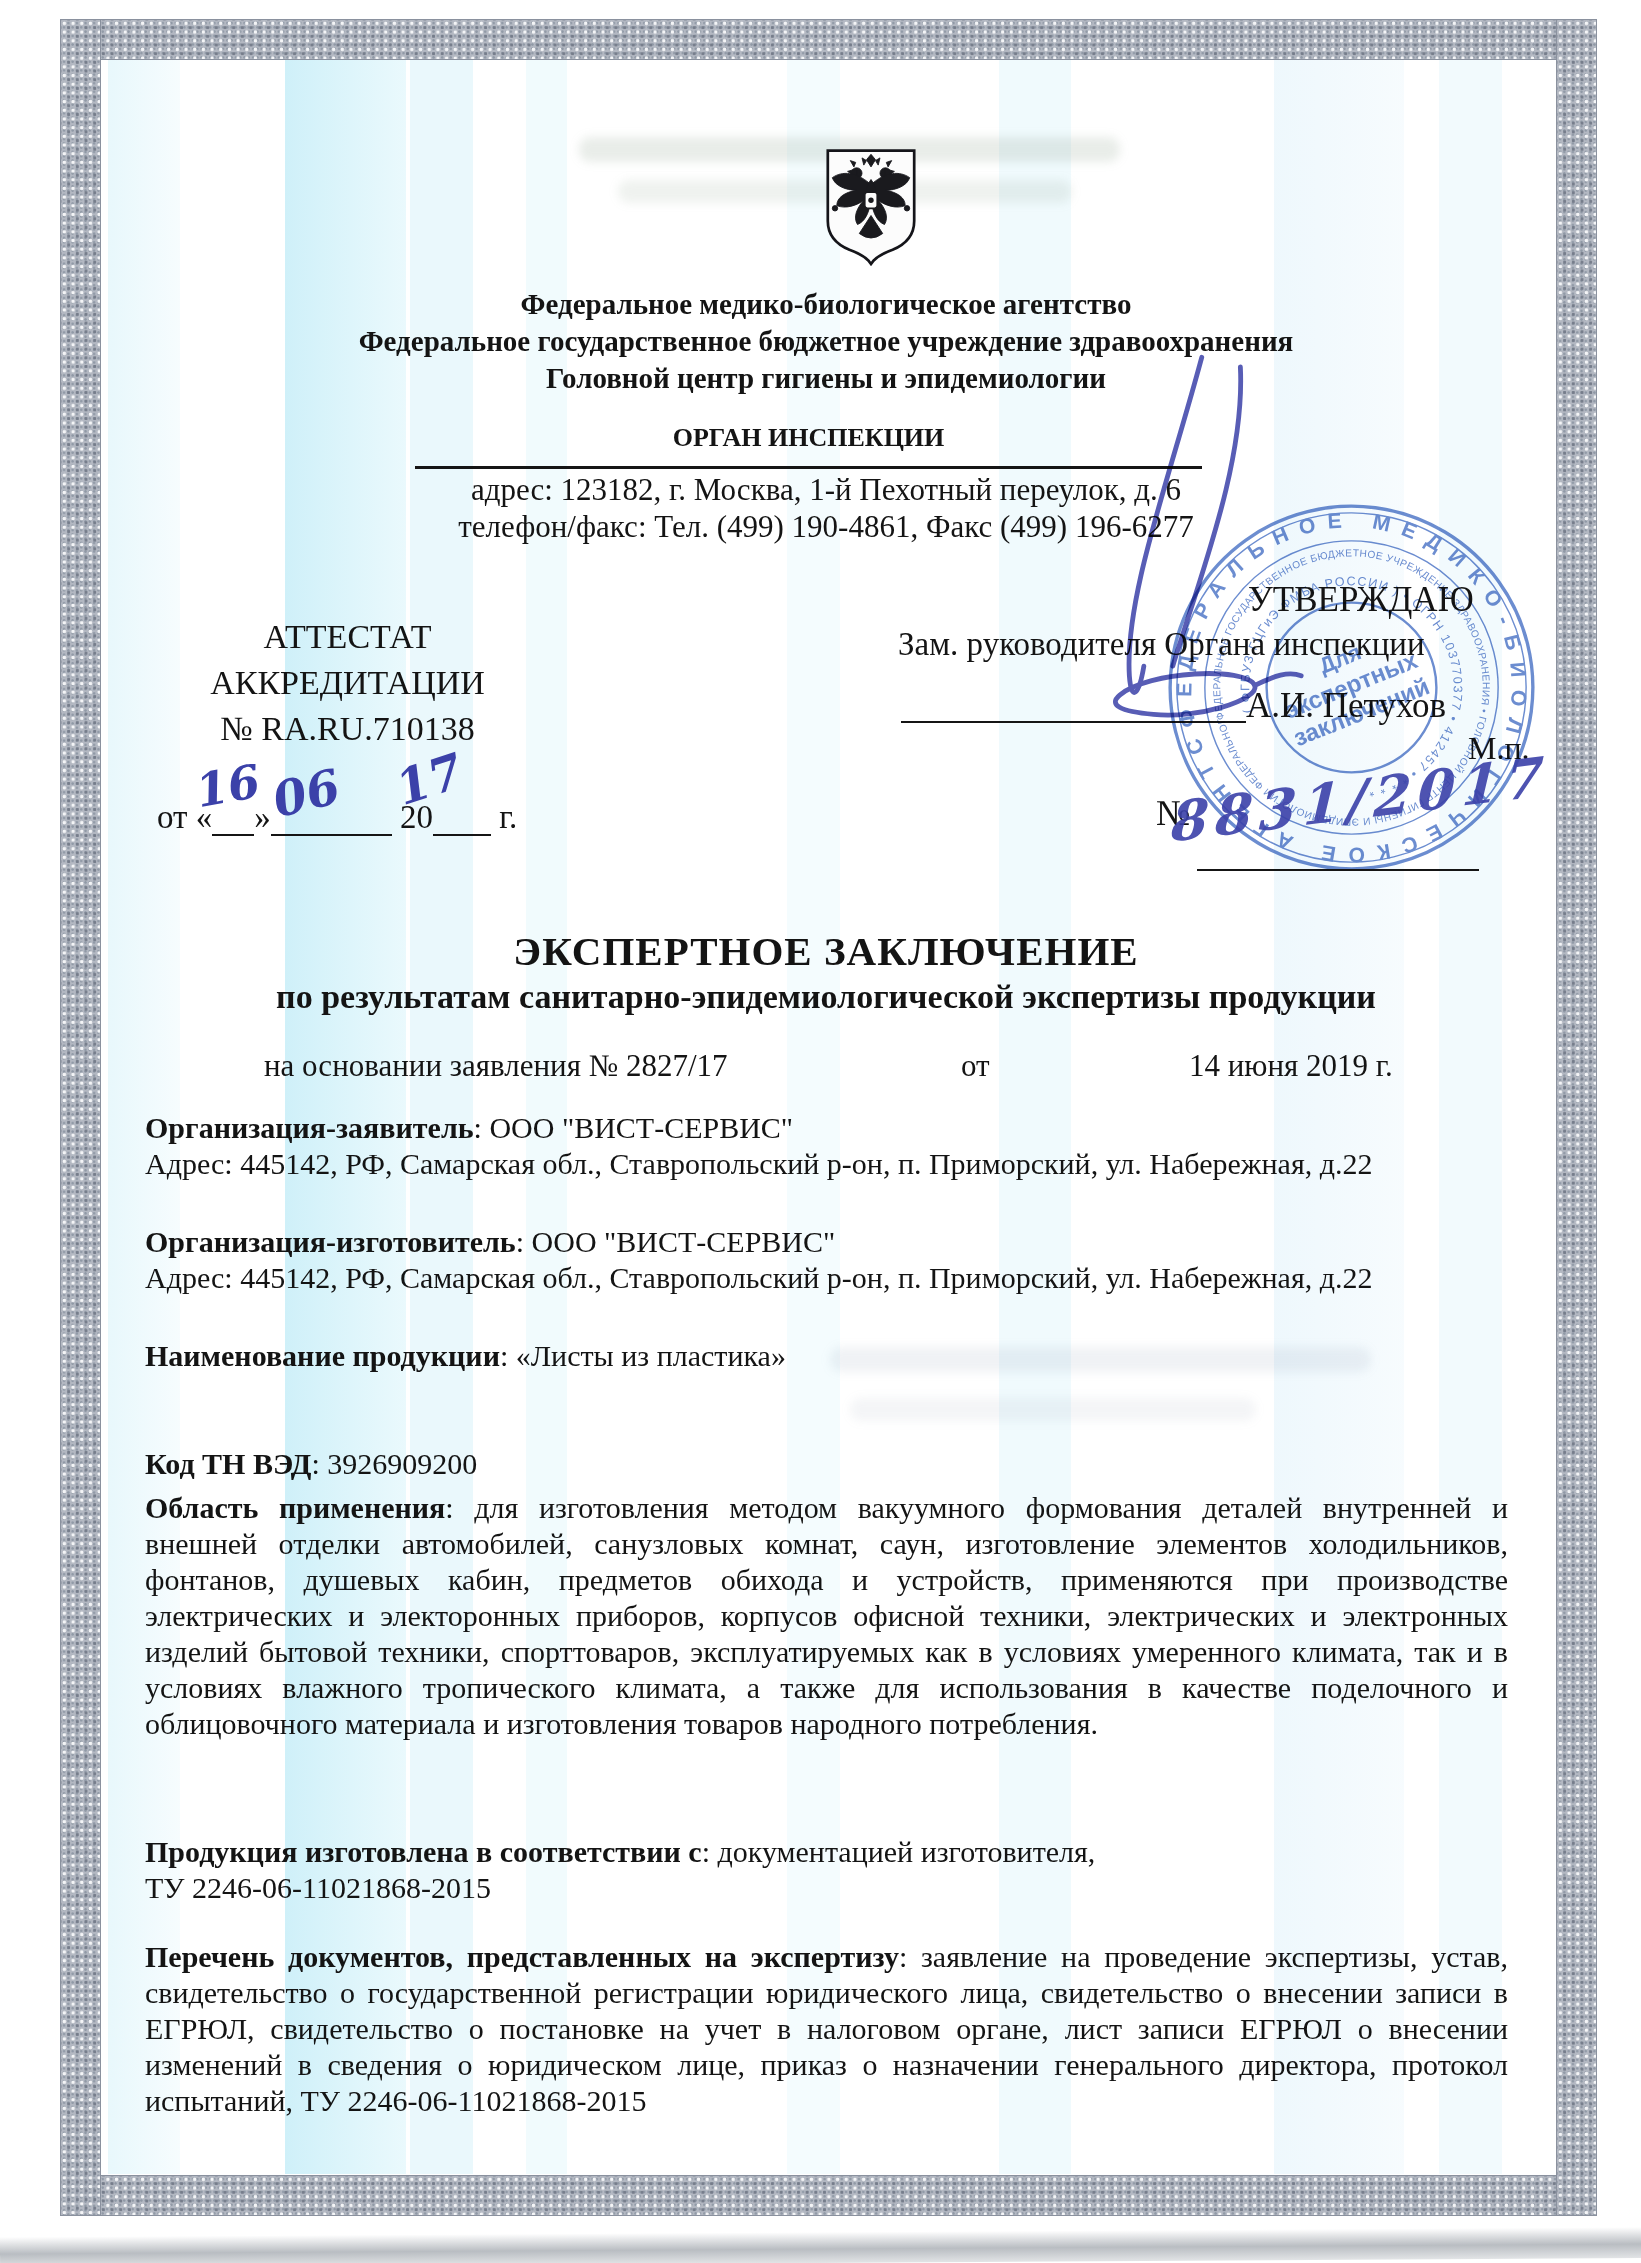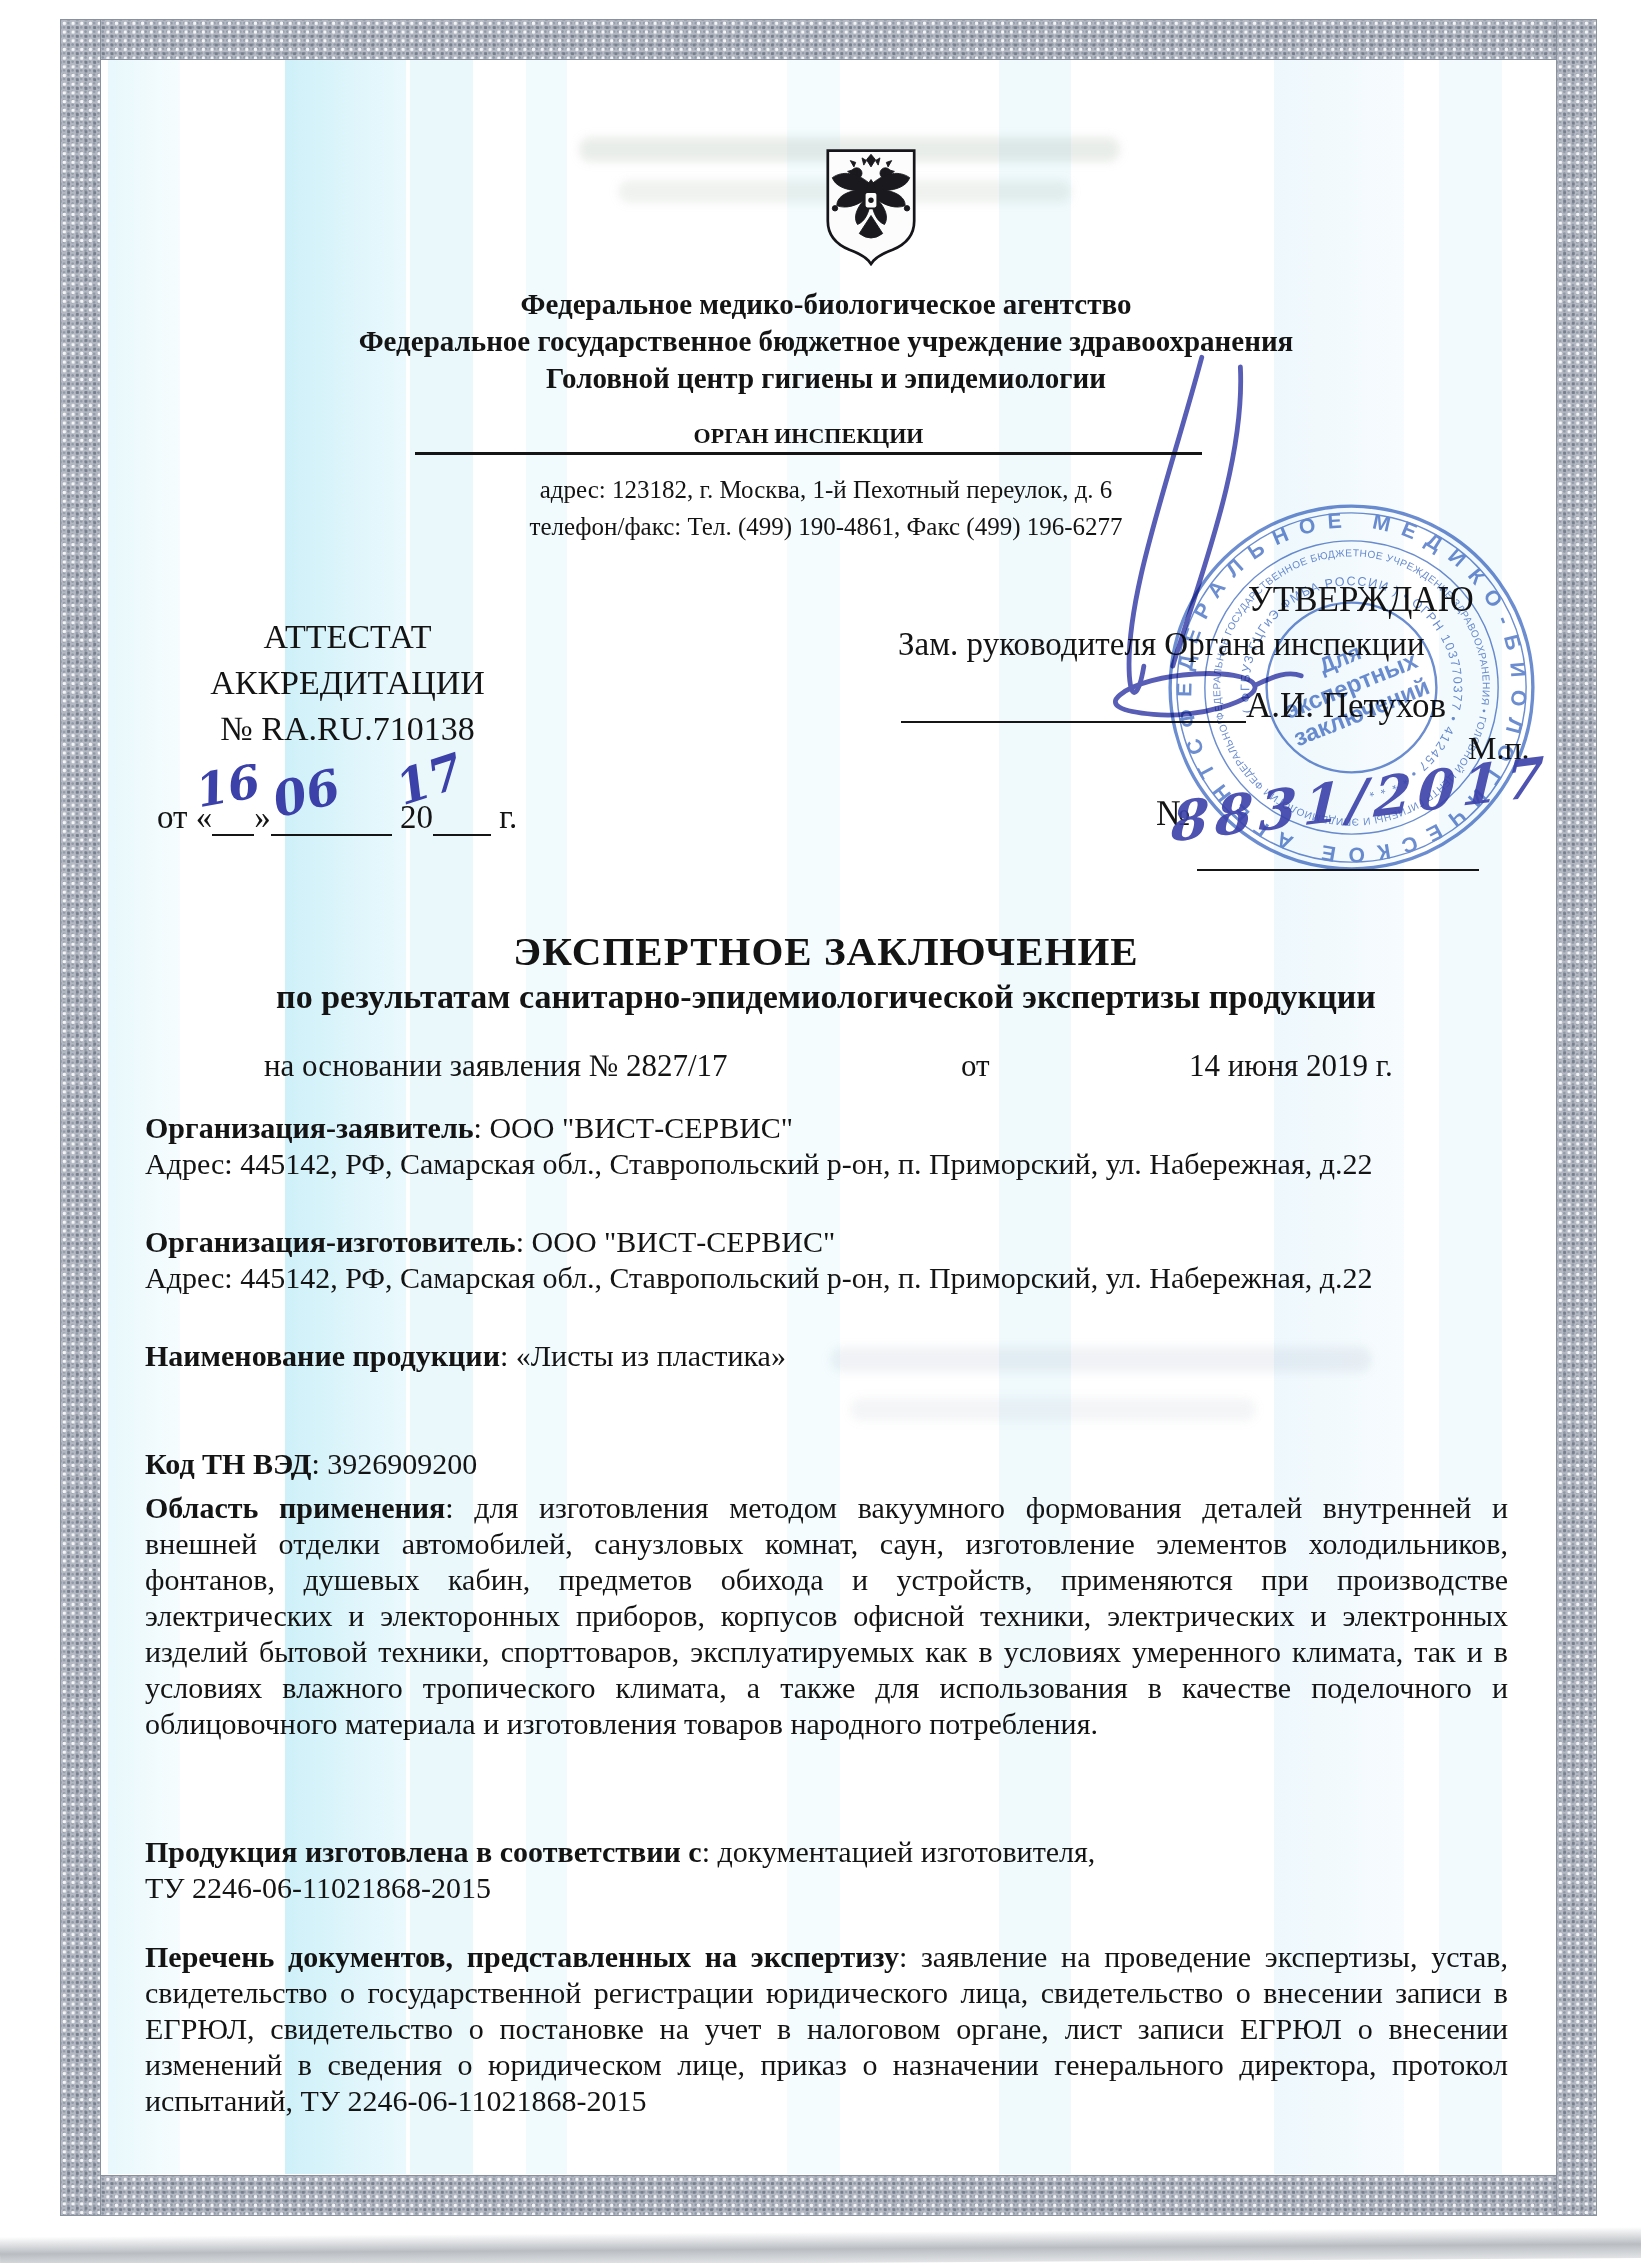--- a/index.html
+++ b/index.html
@@ -34,23 +34,23 @@
   .m3{left:830px;top:1347px;width:541px;height:25px;background:rgba(110,130,155,.10);}
   .m4{left:850px;top:1398px;width:406px;height:23px;background:rgba(110,130,155,.08);}
   .page-edge{position:absolute;left:0;top:2232px;width:1641px;height:31px;
     background:linear-gradient(to bottom,rgba(0,0,0,0) 0%,#b9bdc2 55%,#e2e4e6 100%);
     transform:rotate(-.35deg);}
   
   .emblem{position:absolute;left:817px;top:141px;width:108px;height:131px;}
   .hdr{position:absolute;left:100px;top:286px;width:1452px;text-align:center;
        font-weight:bold;font-size:29px;line-height:37px;}
   .inspection{position:absolute;left:415px;top:423px;width:787px;text-align:center;
-       font-weight:bold;font-size:22px;border-bottom:3.9px solid #151515;padding-bottom:3px;}
+       font-weight:bold;font-size:26px;border-bottom:3.9px solid #151515;padding-bottom:13px;}
   .addr{position:absolute;left:100px;top:471px;width:1452px;text-align:center;
-       font-size:25px;line-height:37px;}
+       font-size:31px;line-height:37px;}
   
   .accred{position:absolute;left:135px;top:614px;width:425px;text-align:center;
        font-size:34px;line-height:46px;}
   .approve-h{position:absolute;left:1248px;top:580px;font-size:35px;}
   .approve-pos{position:absolute;left:898px;top:626px;width:570px;font-size:33px;}
   .approve-name{position:absolute;left:1246px;top:686px;font-size:35px;}
   .seal-mark{position:absolute;left:1468px;top:730px;font-size:32px;}
   .sig-line{position:absolute;left:901px;top:721px;width:345px;border-top:2.9px solid #151515;}
   
   .dateline{position:absolute;left:157px;top:799px;font-size:33px;}

